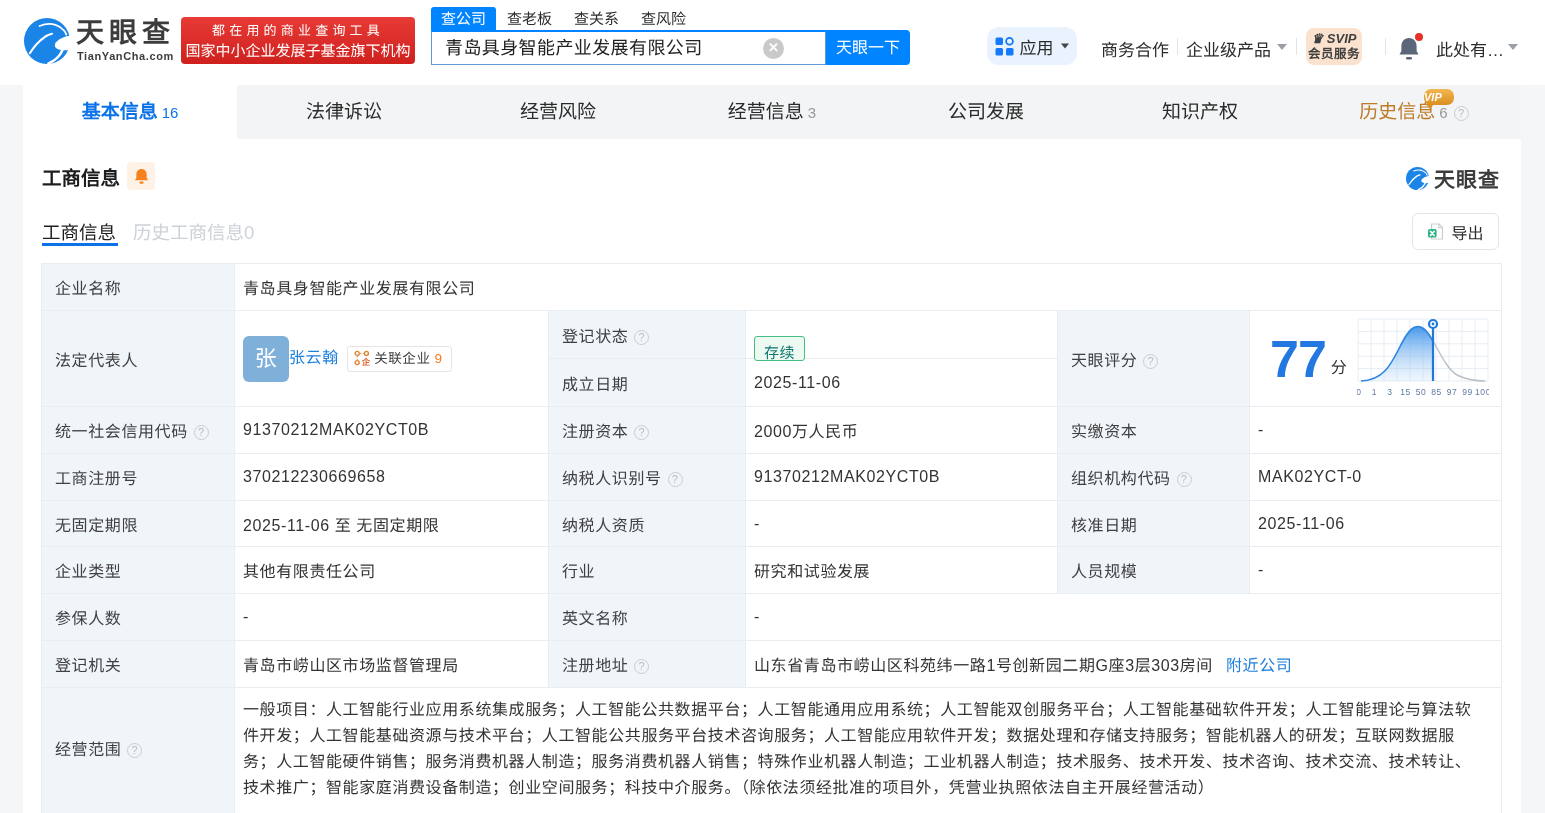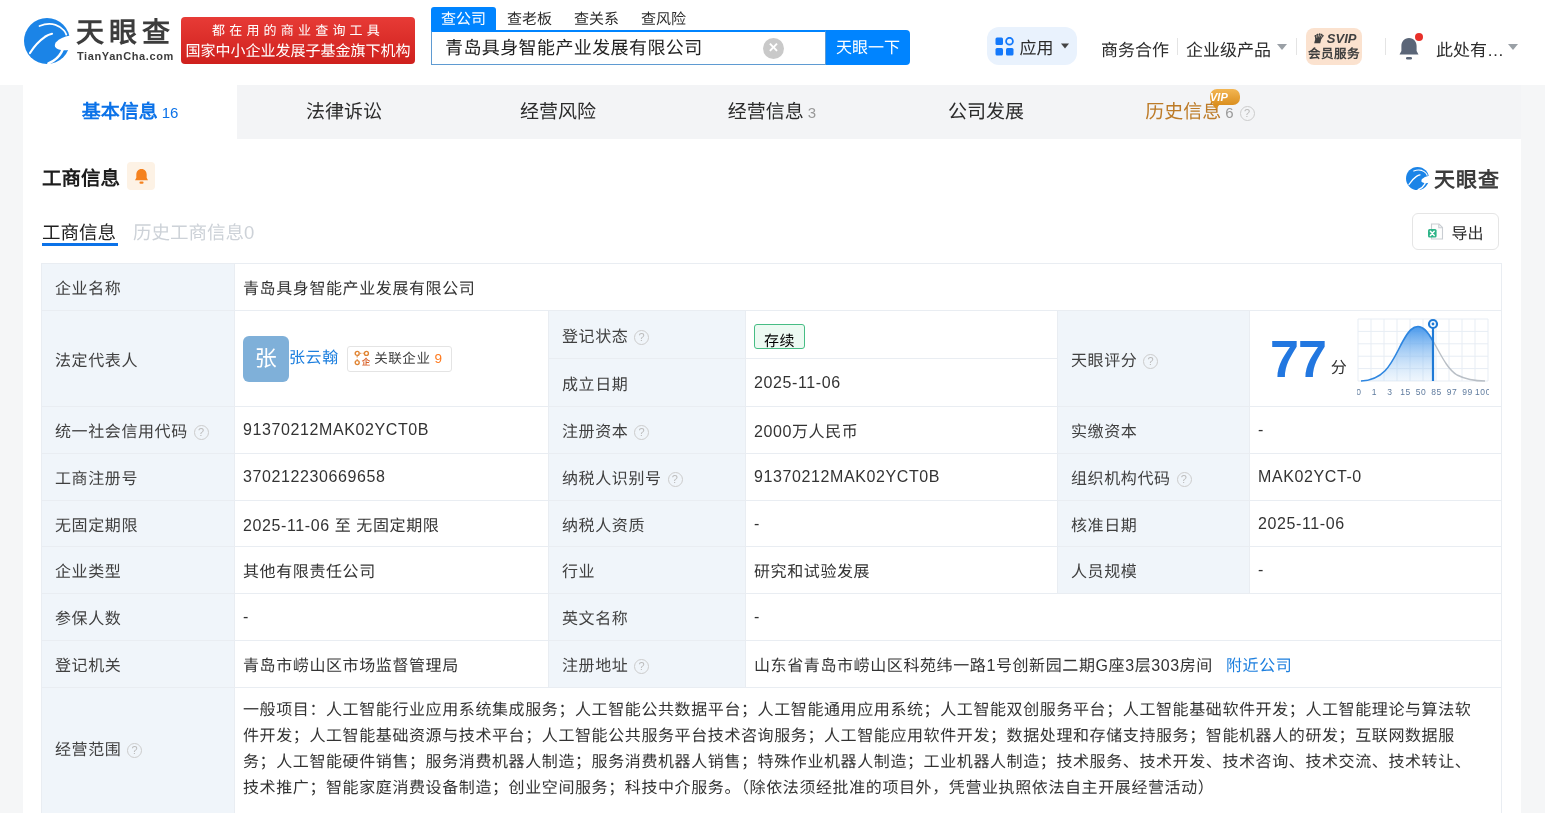--- a/index.html
+++ b/index.html
@@ -75,22 +75,22 @@
 #tbl td.lb { background:#f0f5fa; color:#404040; padding-left:13px; }
 a.blue { color:#1d7fde; text-decoration:none; }
 .dash { color:#333; }
 
 
 #avatar { display:inline-block; width:46px; height:46px; background:#7fb0d9; border-radius:6px; color:#fff;
   font-size:22px; text-align:center; line-height:46px; vertical-align:middle; }
 #relbadge { display:inline-block; height:26px; border:1px solid #e4e4e4; border-radius:3px; background:#fff;
   font-size:13.5px; color:#424242; line-height:24px; padding:0 8px 0 6px; vertical-align:middle; }
 #relbadge .n { color:#ff7a1e; margin-left:4px; }
-#cunxu { display:inline-block; height:25px; position:relative; top:2px; border:1px solid #46bd84; border-radius:3px; background:#ecfaf2;
-  color:#000000; font-size:15px; line-height:23px; padding:4px 9px; }
+#cunxu { display:inline-block; height:25px; position:relative; top:14px; border:1px solid #46bd84; border-radius:3px; background:#ecfaf2;
+  color:#0f766e; font-size:15px; line-height:23px; padding:4px 9px; }
 #score77 { display:inline-block; vertical-align:middle; font-size:52px; font-weight:bold; color:#2277e0; letter-spacing:-1px; margin-left:6px; }
 #fen { font-size:16px; color:#333; margin-left:5px; display:inline-block; vertical-align:middle; margin-top:14px; }
 </style>
 </head>
 <body>
 
 <div id="topbar">
   <svg id="logo-circle" width="46" height="46" viewBox="0 0 46 46">
     <circle cx="23" cy="23" r="23" fill="#1b84e7"></circle>
     <path d="M46.5,17.5 Q37,19 32,24.2 Q30.4,26.3 31,28.5 Q32.2,31.3 37,32.1 Q41,32.6 46.5,31.6 L46.5,24 Z" fill="#fff"></path>
@@ -144,20 +144,21 @@
   <div class="mtext" style="left:1436px;">此处有…</div>
   <span class="caret gray" style="position:absolute; left:1508px; top:44px;"></span>
 </div>
 
 <div id="navrow">
   <div class="navtab active">基本信息<span class="cnt">16</span></div>
   <div class="navtab">法律诉讼</div>
   <div class="navtab">经营风险</div>
   <div class="navtab">经营信息<span class="cnt2">3</span></div>
   <div class="navtab">公司发展</div>
+  <div class="navtab">知识产权</div>
   <div class="navtab" id="navhist">历史信息<span class="cnt2">6</span><span class="qmark">?</span>
     <div id="vipbadge">VIP</div>
   </div>
 </div>
 
 <div id="content"></div>
 <div id="h2">工商信息</div>
 <div id="bellbadge">
   <svg width="15" height="17" viewBox="0 0 22 24" style="margin-top:6px;">
     <path d="M11 1 C6 1 3.4 5 3.4 9 L3.4 14 L1.5 17.5 L20.5 17.5 L18.6 14 L18.6 9 C18.6 5 16 1 11 1 Z" fill="#f5821f"></path>

